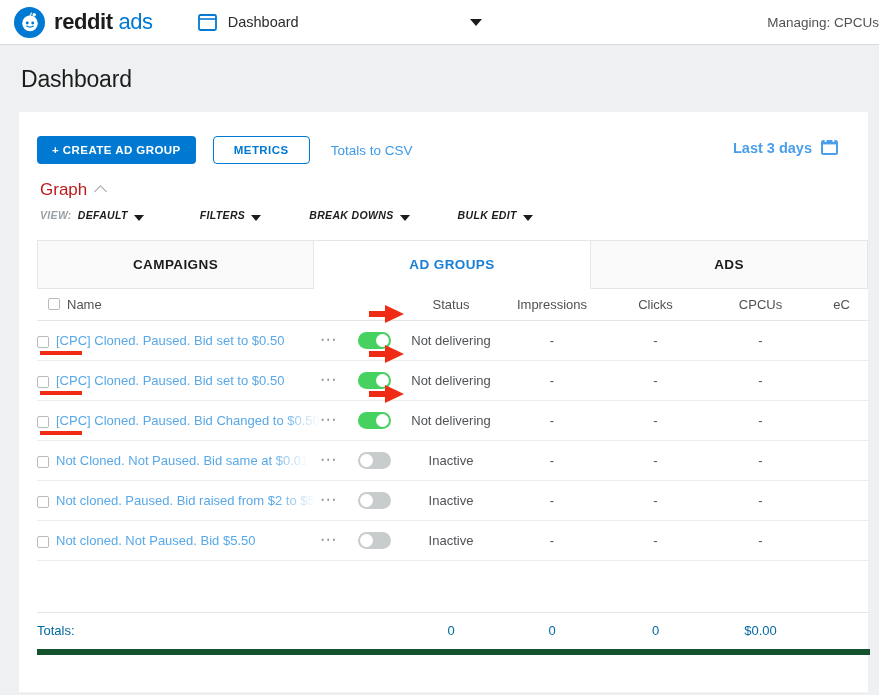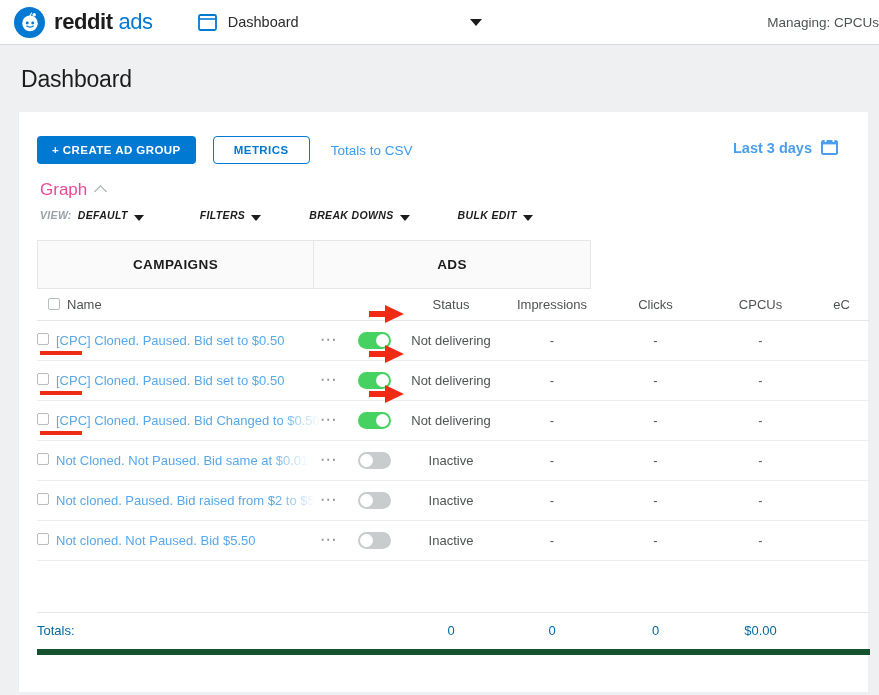--- a/index.html
+++ b/index.html
@@ -93,21 +93,21 @@
     position: absolute; right: 30px; top: 26px;
     display: flex; align-items: center; gap: 9px;
     color: #4a9eeb; font-size: 14.5px; font-weight: 700; cursor: pointer;
   }
 
   
   .graph-head {
     display: flex; align-items: center; gap: 9px;
     padding: 16px 0 0 21px;
   }
-  .graph-label { font-size: 17px; color: #ec4899; }
+  .graph-label { font-size: 17px; color: #b91c1c; }
   .chev-up {
     width: 9px; height: 9px;
     border-left: 1.4px solid #9aa0a6;
     border-top: 1.4px solid #9aa0a6;
     transform: rotate(45deg);
     margin-top: 3px;
   }
 
   .filters {
     display: flex; align-items: center;
@@ -148,21 +148,21 @@
   .th-name { text-align: left !important; padding-left: 11px !important; }
   .th-name-inner { display: flex; align-items: center; gap: 7px; }
 
   .cb {
     width: 12px; height: 12px; border: 1px solid #b9bcbe;
     border-radius: 2px; background: #fff; flex: none; cursor: pointer;
   }
 
   .row td { height: 40px; border-bottom: 1px solid #ececec; vertical-align: middle; }
   .cell-name { padding-left: 11px; }
-  .name-inner { display: flex; align-items: flex-start; gap: 7px; position: relative; }
+  .name-inner { display: flex; align-items: flex-end; gap: 7px; position: relative; }
   .name-link {
     color: #58a8e8; font-size: 13px; white-space: nowrap;
     cursor: pointer; position: relative; display: inline-block;
   }
   .name-link.fade { -webkit-mask-image: linear-gradient(to right,#000 85%,transparent 100%);
                     mask-image: linear-gradient(to right,#000 85%,transparent 100%); }
   .redact {
     position: absolute; left: 3px; bottom: -7px;
     height: 4px; width: 42px; background: #ef2b16;
   }
@@ -283,20 +283,21 @@
     <span class="fgap3"></span>
     <span class="filter-item">
       <span>BULK EDIT</span>
       <span class="caret-sm"></span>
     </span>
   </div>
 
   <div class="table-wrap">
     <div class="tabs">
       <div class="tab">CAMPAIGNS</div>
+      <div class="tab active">AD GROUPS</div>
       <div class="tab">ADS</div>
     </div>
 
     <table class="grid">
       <colgroup>
         <col class="col-name">
           <col class="col-menu">
           <col class="col-toggle">
         <col class="col-status">
           <col class="col-imp">

